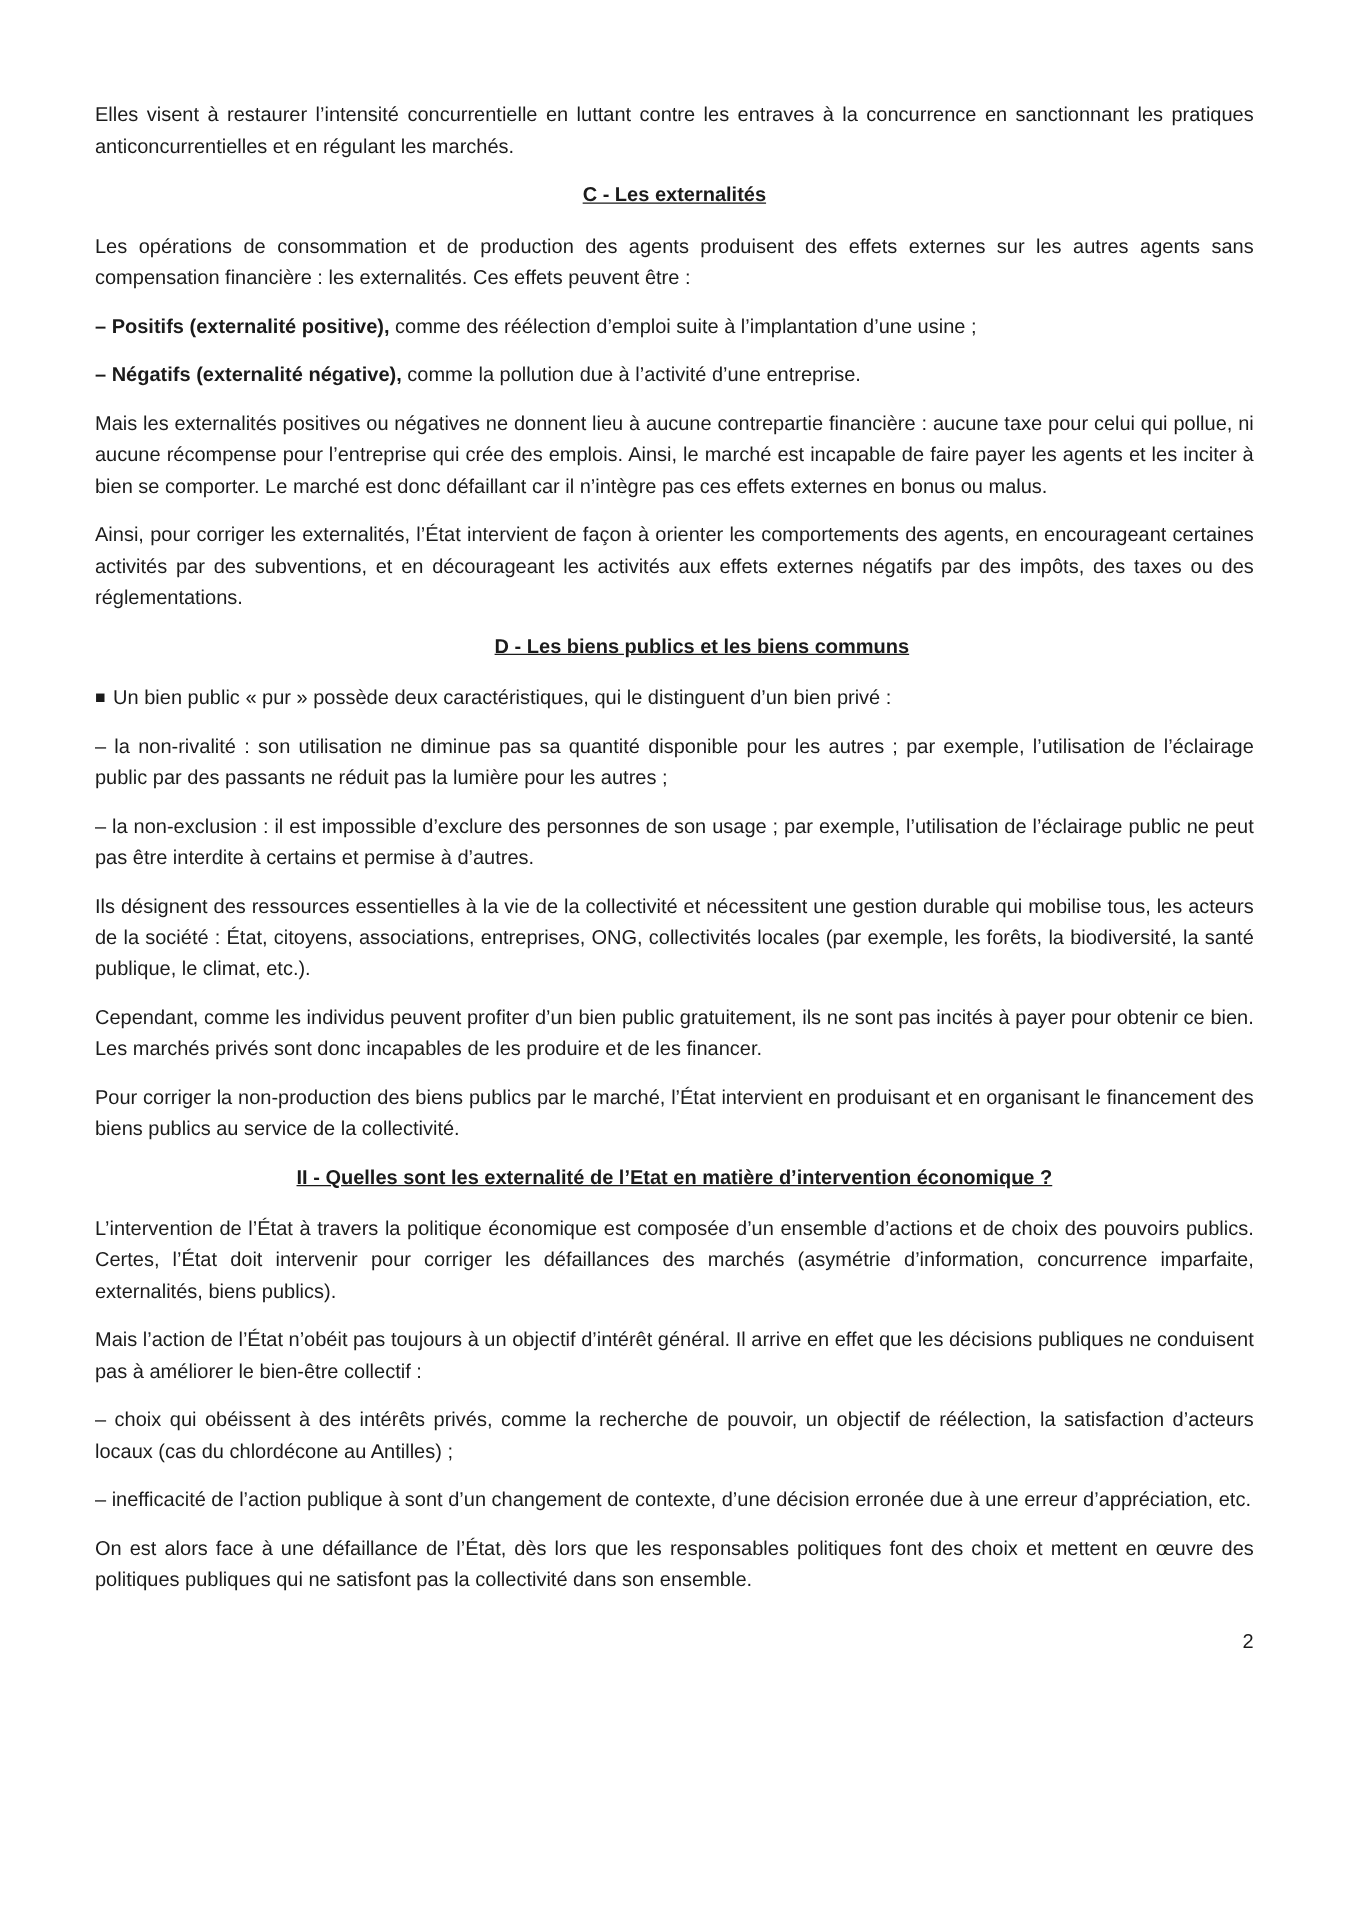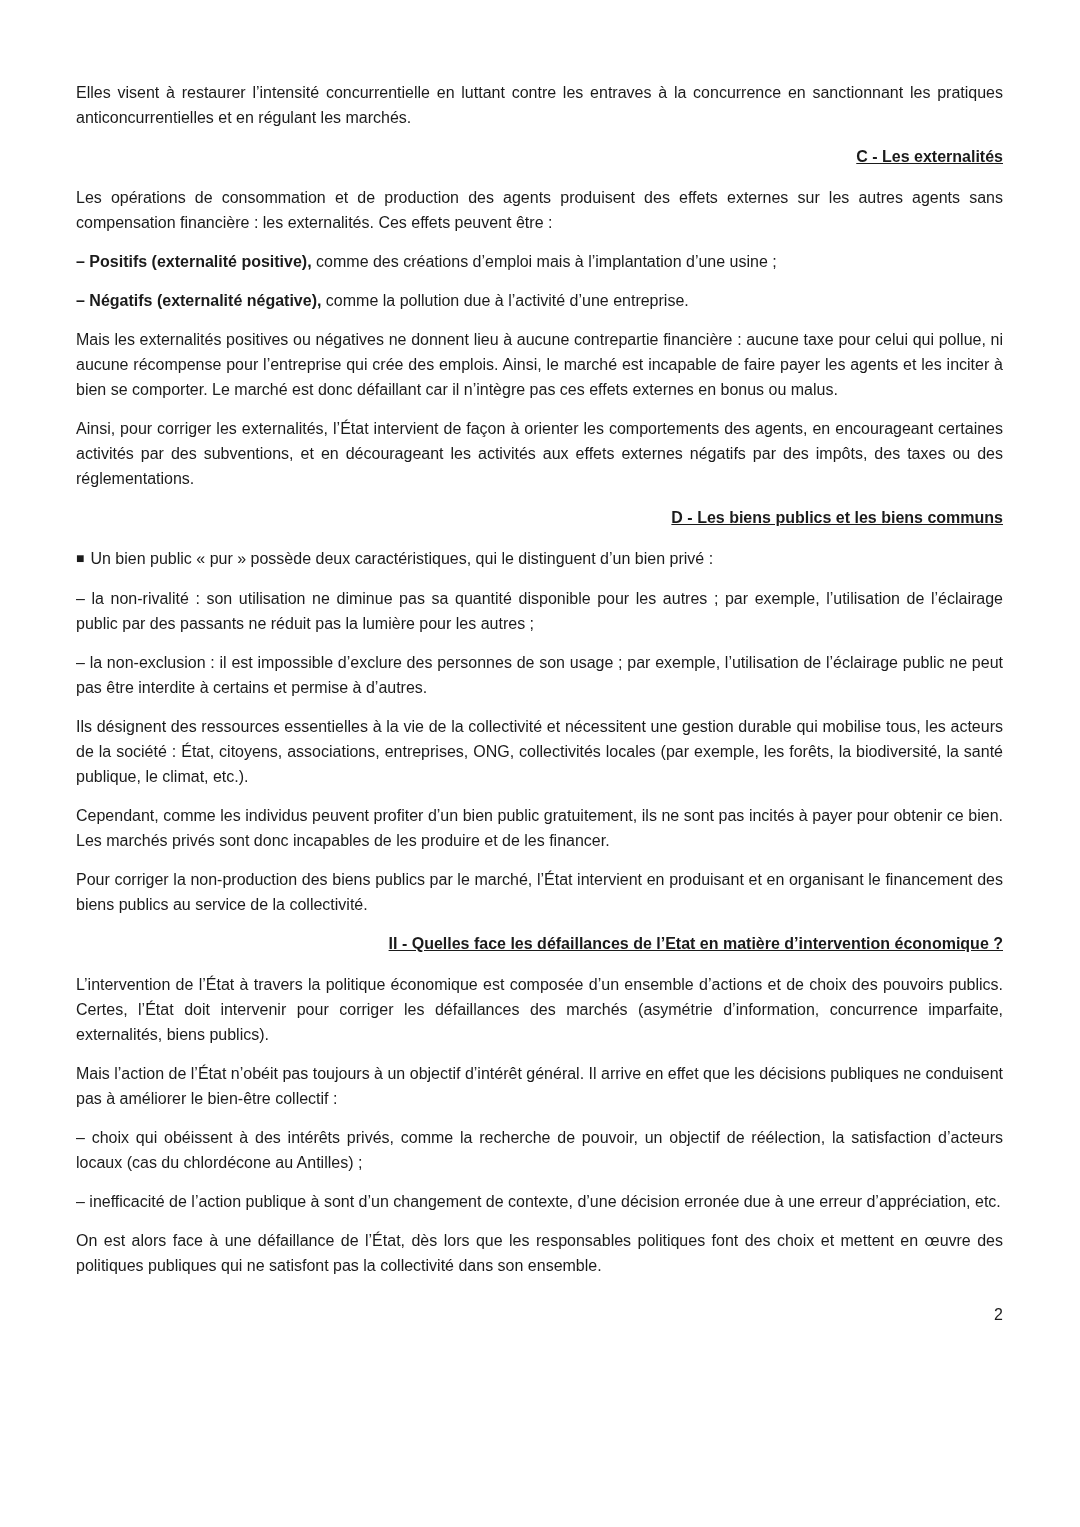--- a/index.html
+++ b/index.html
@@ -19,21 +19,21 @@
     font-family: "Liberation Sans", "DejaVu Sans", sans-serif;
     font-size: 16px;
     line-height: 25px;
     text-align: justify;
     overflow: hidden;
   }
   .block { margin: 0 0 14px 0; }
   .heading {
     font-weight: bold;
     text-decoration: underline;
-    text-align: right;
+    text-align: center;
     margin: 2px 0 16px 0;
   }
   .lead { font-weight: bold; margin-top: 36px; }
   .sq {
     display: inline-block;
     font-size: 14px;
     margin-right: 6px;
     transform: translateY(-1px);
   }
   .page-number {
@@ -46,21 +46,21 @@
 
 <div class="page">
   <main>
 
     <p class="block">Elles visent à restaurer l’intensité concurrentielle en luttant contre les entraves à la concurrence en sanctionnant les pratiques anticoncurrentielles et en régulant les marchés.</p>
 
     <h2 class="heading block" style="font-size:16px;">C - Les externalités</h2>
 
     <p class="block">Les opérations de consommation et de production des agents produisent des effets externes sur les autres agents sans compensation financière : les externalités. Ces effets peuvent être :</p>
 
-    <p class="block"><span class="lead">– Positifs (externalité positive),</span><span> comme des créations d’emploi mais à l’implantation d’une usine ;</span></p>
+    <p class="block"><span class="lead">– Positifs (externalité positive),</span><span> comme des réélection d’emploi suite à l’implantation d’une usine ;</span></p>
 
     <p class="block"><span class="lead">– Négatifs (externalité négative),</span><span> comme la pollution due à l’activité d’une entreprise.</span></p>
 
     <p class="block">Mais les externalités positives ou négatives ne donnent lieu à aucune contrepartie financière : aucune taxe pour celui qui pollue, ni aucune récompense pour l’entreprise qui crée des emplois. Ainsi, le marché est incapable de faire payer les agents et les inciter à bien se comporter. Le marché est donc défaillant car il n’intègre pas ces effets externes en bonus ou malus.</p>
 
     <p class="block">Ainsi, pour corriger les externalités, l’État intervient de façon à orienter les comportements des agents, en encourageant certaines activités par des subventions, et en décourageant les activités aux effets externes négatifs par des impôts, des taxes ou des réglementations.</p>
 
     <h2 class="heading block" style="font-size:16px;margin-left:44px;">D - Les biens publics et les biens communs</h2>
 
     <p class="block"><span class="sq">■</span><span>Un bien public « pur » possède deux caractéristiques, qui le distinguent d’un bien privé :</span></p>
@@ -69,21 +69,21 @@
 
     <p class="block">– la non-exclusion : il est impossible d’exclure des personnes de son usage ; par exemple, l’utilisation de l’éclairage public ne peut pas être interdite à certains et permise à d’autres.</p>
 
 
     <p class="block">Ils désignent des ressources essentielles à la vie de la collectivité et nécessitent une gestion durable qui mobilise tous, les acteurs de la société : État, citoyens, associations, entreprises, ONG, collectivités locales (par exemple, les forêts, la biodiversité, la santé publique, le climat, etc.).</p>
 
     <p class="block">Cependant, comme les individus peuvent profiter d’un bien public gratuitement, ils ne sont pas incités à payer pour obtenir ce bien. Les marchés privés sont donc incapables de les produire et de les financer.</p>
 
     <p class="block">Pour corriger la non-production des biens publics par le marché, l’État intervient en produisant et en organisant le financement des biens publics au service de la collectivité.</p>
 
-    <h2 class="heading block" style="font-size:16px;">II - Quelles face les défaillances de l’Etat en matière d’intervention économique ?</h2>
+    <h2 class="heading block" style="font-size:16px;">II - Quelles sont les externalité de l’Etat en matière d’intervention économique ?</h2>
 
     <p class="block">L’intervention de l’État à travers la politique économique est composée d’un ensemble d’actions et de choix des pouvoirs publics. Certes, l’État doit intervenir pour corriger les défaillances des marchés (asymétrie d’information, concurrence imparfaite, externalités, biens publics).</p>
 
     <p class="block">Mais l’action de l’État n’obéit pas toujours à un objectif d’intérêt général. Il arrive en effet que les décisions publiques ne conduisent pas à améliorer le bien-être collectif :</p>
 
     <p class="block">– choix qui obéissent à des intérêts privés, comme la recherche de pouvoir, un objectif de réélection, la satisfaction d’acteurs locaux (cas du chlordécone au Antilles) ;</p>
 
     <p class="block">– inefficacité de l’action publique à sont d’un changement de contexte, d’une décision erronée due à une erreur d’appréciation, etc.</p>
 
     <p class="block">On est alors face à une défaillance de l’État, dès lors que les responsables politiques font des choix et mettent en œuvre des politiques publiques qui ne satisfont pas la collectivité dans son ensemble.</p>

